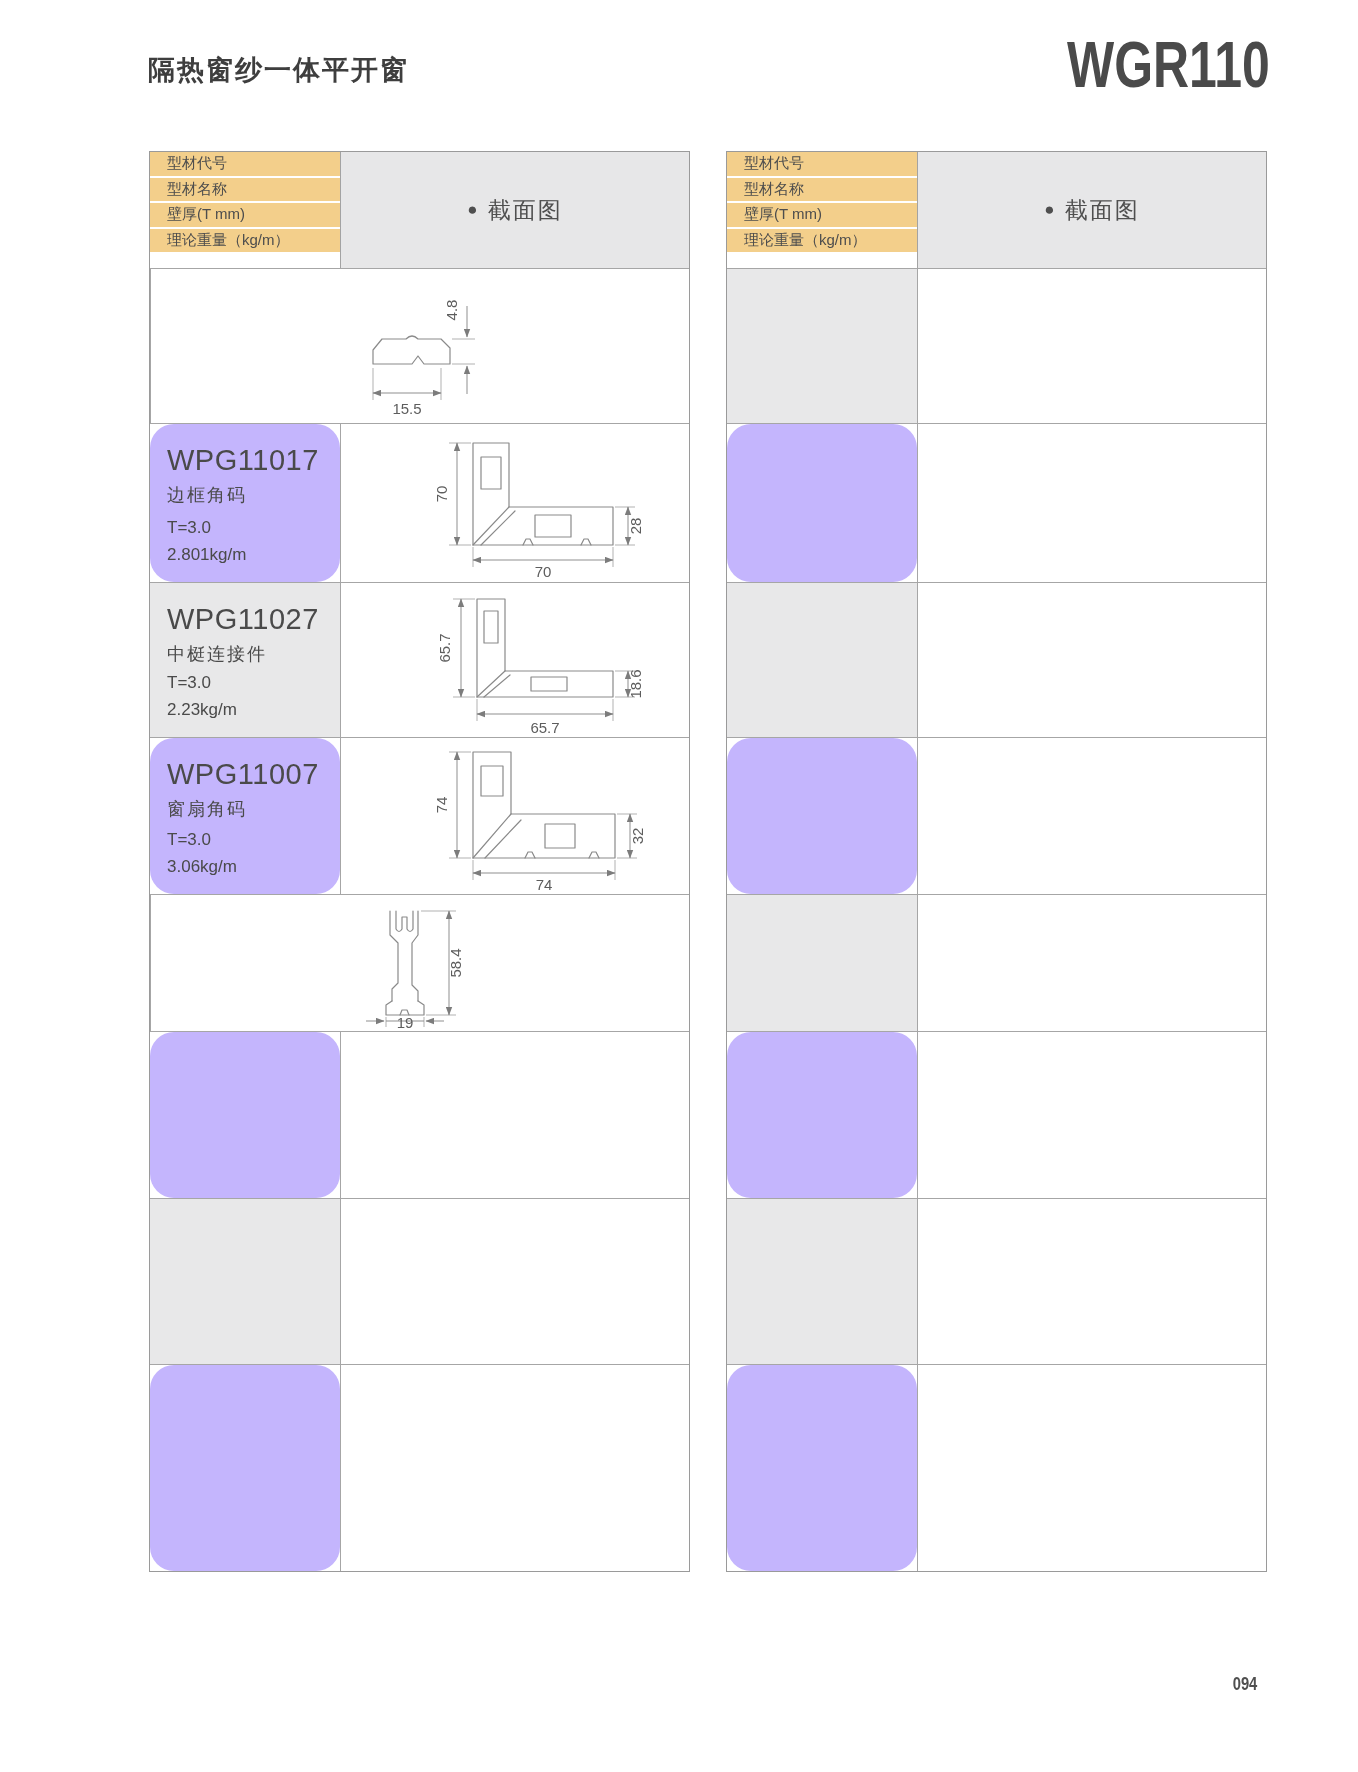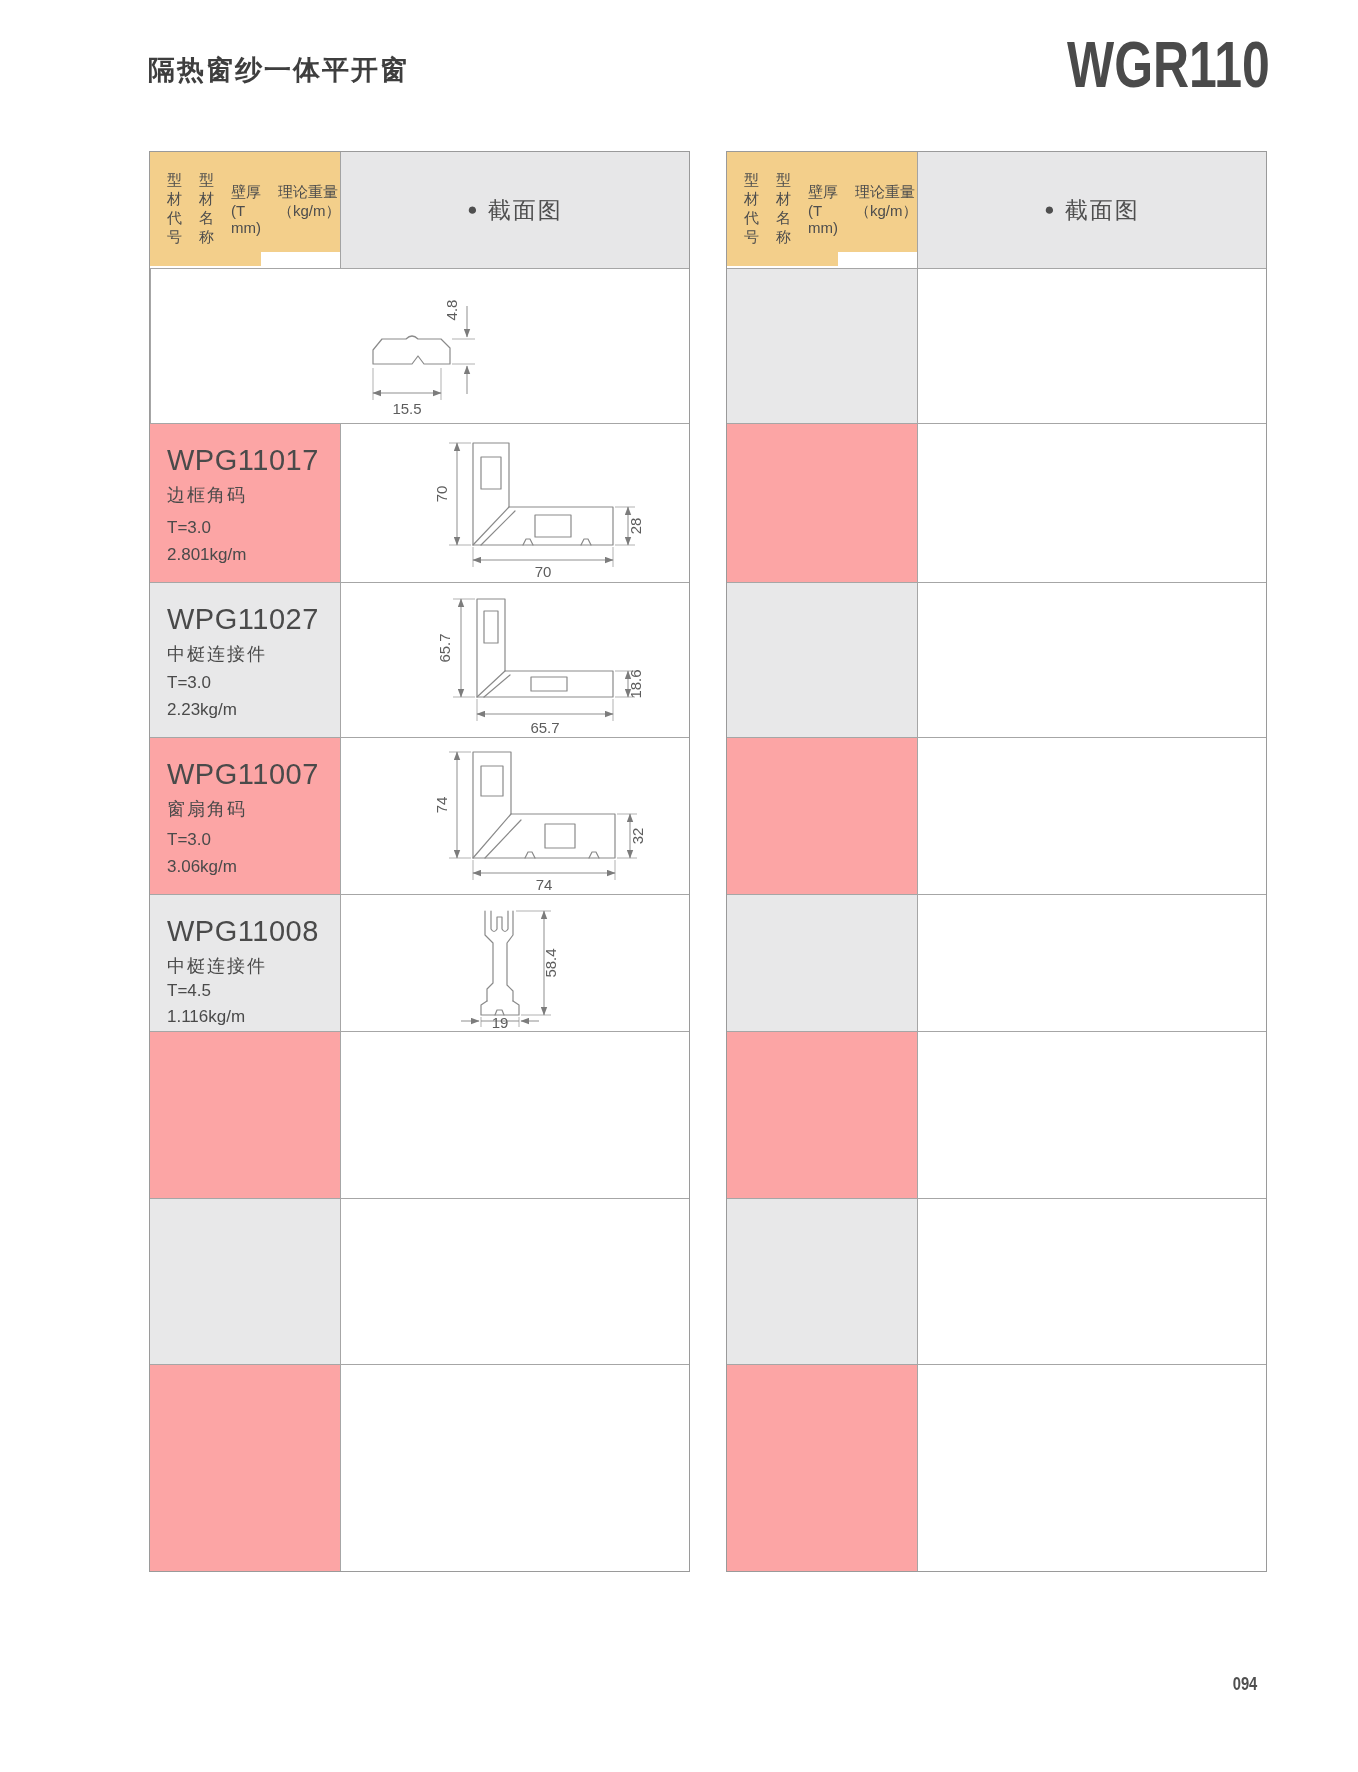--- a/index.html
+++ b/index.html
@@ -10,32 +10,32 @@
   .doc-title { position:absolute; left:148px; top:52px; font-size:27px; font-weight:700; letter-spacing:2px; color:#3e3e3e; }
   .model-code { position:absolute; top:28px; right:88px; font-size:64px; font-weight:800; color:#4a4a4a;
                 transform:scaleX(0.78); transform-origin:100% 50%; letter-spacing:0; }
   .page-number { position:absolute; left:1230px; top:1674px; font-size:18px; font-weight:700; color:#4f4f4f; transform:scaleX(0.82); }
 
   .ptable { position:absolute; top:151px; width:541px; border:1px solid #9a9a9a; background:#fff; }
   .ptable.left  { left:149px; }
   .ptable.right { left:726px; }
 
   .thead { display:flex; height:116px; }
-  .hlabels { width:190px; display:flex; flex-direction:row; background:#ffffff; }
+  .hlabels { width:190px; display:flex; flex-direction:column; background:#ffffff; }
   .hcell { flex:1; background:#f3cf8b; display:flex; align-items:center; padding-left:17px;
            font-size:15px; color:#4d4d4d; margin-bottom:2px; }
   .hcell:last-child { margin-bottom:16px; }
   .hsection { flex:1; background:#e7e7e8; border-left:1px solid #a3a3a3; display:flex; align-items:center;
               justify-content:center; font-size:23px; color:#4f4f4f; letter-spacing:2px; }
   .hsection .bullet { font-size:17px; margin-right:10px; letter-spacing:0; }
 
   .trow { display:flex; border-top:1px solid #a6a6a6; }
   .tlabel { width:190px; display:flex; flex-direction:column; padding:20px 10px 14px 17px; }
   .tlabel.gray   { background:#e8e8e9; }
-  .tlabel.yellow { background:#fca5a5; }
+  .tlabel.yellow { background:#c4b5fd;border-radius:24px; }
   .tdiagram { flex:1; border-left:1px solid #a6a6a6; background:#ffffff; display:flex; align-items:center; justify-content:center; }
 
   .pcode { font-size:29px; color:#4a4a4a; letter-spacing:0.5px; }
   .pname { font-size:18px; color:#4a4a4a; margin-top:6px; letter-spacing:2px; }
   .pspec { margin-top:auto; font-size:17px; color:#4a4a4a; line-height:1.55; }
 
   svg { display:block; }
   .shape { fill:none; stroke:#8a8a8a; stroke-width:1.2; stroke-linejoin:round; stroke-linecap:round; }
   .dim   { stroke:#8f8f8f; stroke-width:1; }
   .ext   { stroke:#a8a8a8; stroke-width:0.9; }
@@ -190,28 +190,20 @@
           <text x="270" y="96" text-anchor="middle" transform="rotate(-90 270 96)">32</text>
           <line class="ext" x1="100" y1="120" x2="100" y2="140"></line>
           <line class="ext" x1="242" y1="120" x2="242" y2="140"></line>
           <line class="dim" x1="100" y1="133" x2="242" y2="133" marker-start="url(#a4)" marker-end="url(#a4)"></line>
           <text x="171" y="150" text-anchor="middle">74</text>
         </svg>
       </div>
     </div>
 
     <div class="trow" style="height:137px">
-      <div class="tlabel gray">
-        <div class="pcode">WPG11008</div>
-        <div class="pname">中梃连接件</div>
-        <div class="pspec">
-          <div>T=4.5</div>
-          <div>1.116kg/m</div>
-        </div>
-      </div>
       <div class="tdiagram">
         <svg width="240" height="132" viewBox="0 0 240 132">
           <defs>
             <marker id="a5" viewBox="0 0 8 6" markerWidth="9" markerHeight="7" refX="7.5" refY="3" orient="auto-start-reverse" markerUnits="userSpaceOnUse">
               <path d="M0,0 L8,3 L0,6 Z" fill="#7c7c7c"></path>
             </marker>
           </defs>
           <path class="shape" d="M90,14 L90,38 L98,46 L98,86 L92,92 L92,104"></path>
           <path class="shape" d="M92,104 L86,108 L86,118 L124,118 L124,108 L118,104"></path>
           <path class="shape" d="M118,104 L118,94 L112,88 L112,46 L118,38 L118,14"></path>

